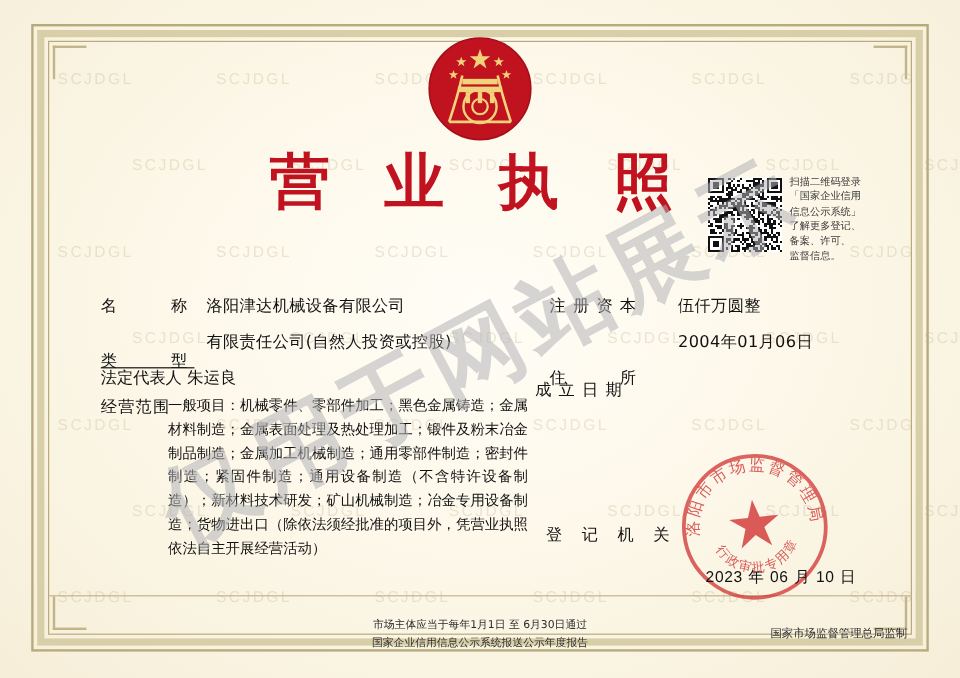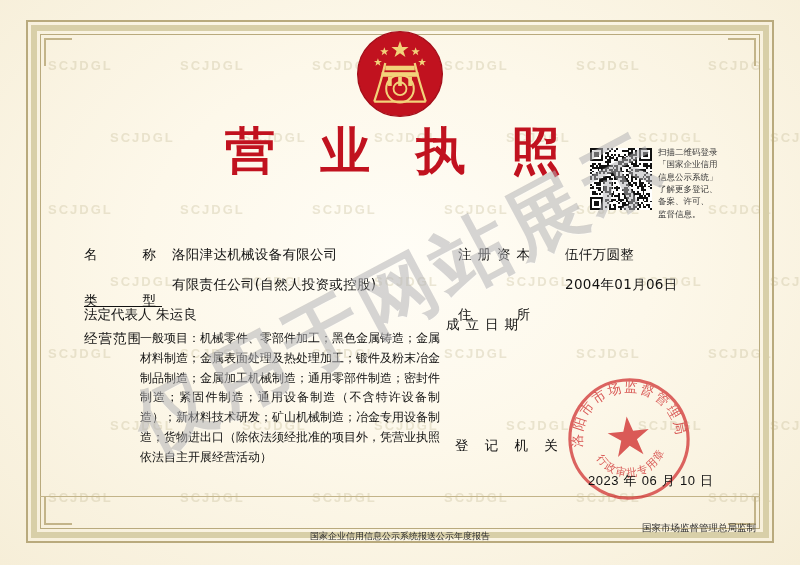--- a/index.html
+++ b/index.html
@@ -32,21 +32,21 @@
   }
   
   .footer-rule{
     position:absolute;left:40px;right:40px;bottom:68px;height:1px;
     background:#c3b489;
   }
   
   .bgtext{
     position:absolute;inset:0;
     color:rgba(190,178,140,.30);
-    font-size:13px;letter-spacing:2px;font-weight:bold;
+    font-size:13px;letter-spacing:2px;font-weight:normal;
     font-family:"Liberation Sans", sans-serif;
     pointer-events:none;
   }
   .bgtext span{position:absolute;white-space:nowrap;}
   
   .watermark{
     position:absolute;left:50%;top:52%;
     transform:translate(-50%,-50%) rotate(-28deg);
     font-size:78px;font-weight:bold;letter-spacing:6px;
     color:rgba(120,120,125,.30);
@@ -838,17 +838,18 @@
     <span>年</span>
     <span class="dv">06</span>
     <span>月</span>
     <span class="dv">10</span>
     <span>日</span>
   </div>
 
   <div class="watermark">仅用于网站展示</div>
 
   <div class="foot-mid">
+    <div>市场主体应当于每年1月1日 至 6月30日通过</div>
     <div>国家企业信用信息公示系统报送公示年度报告</div>
   </div>
   <div class="foot-right">国家市场监督管理总局监制</div>
 
 </div>
 
 </body></html>

